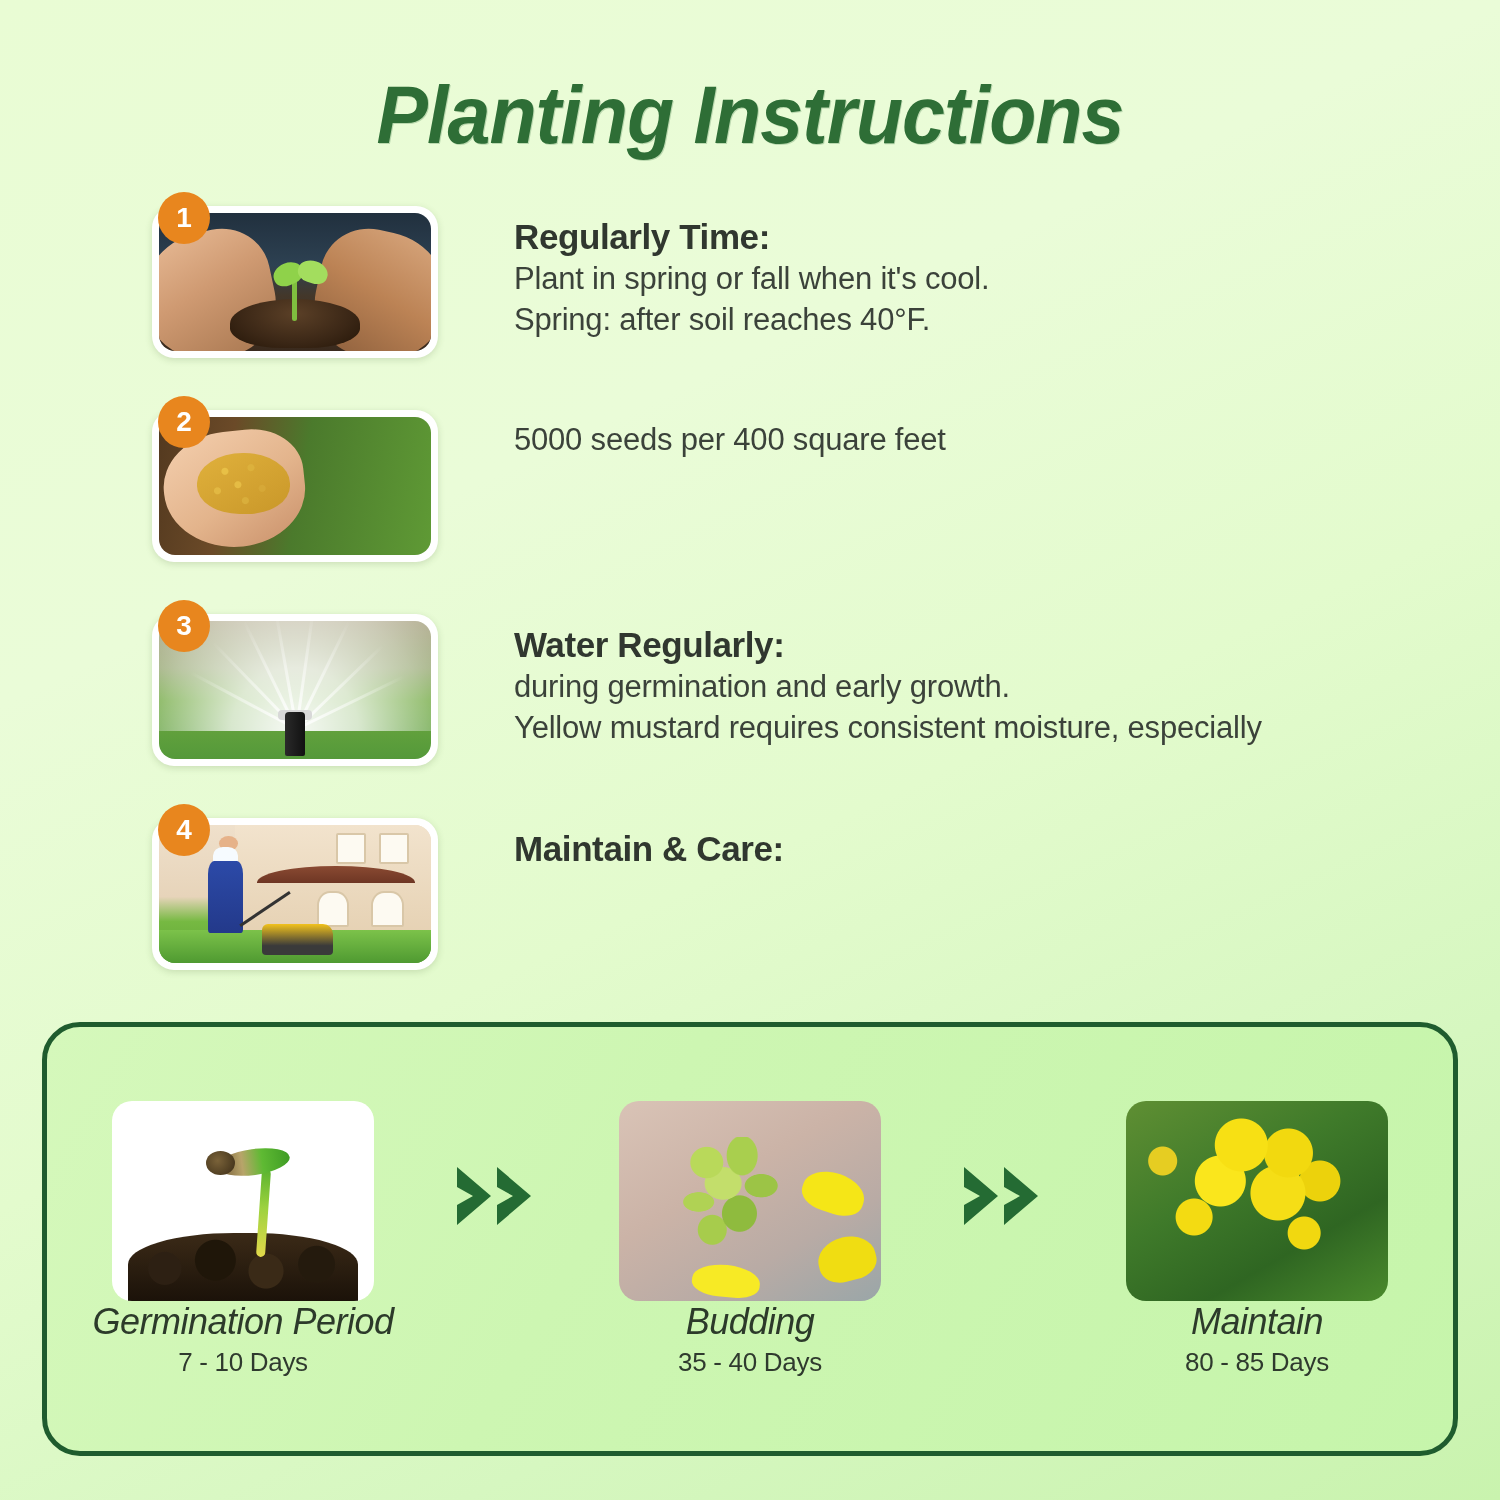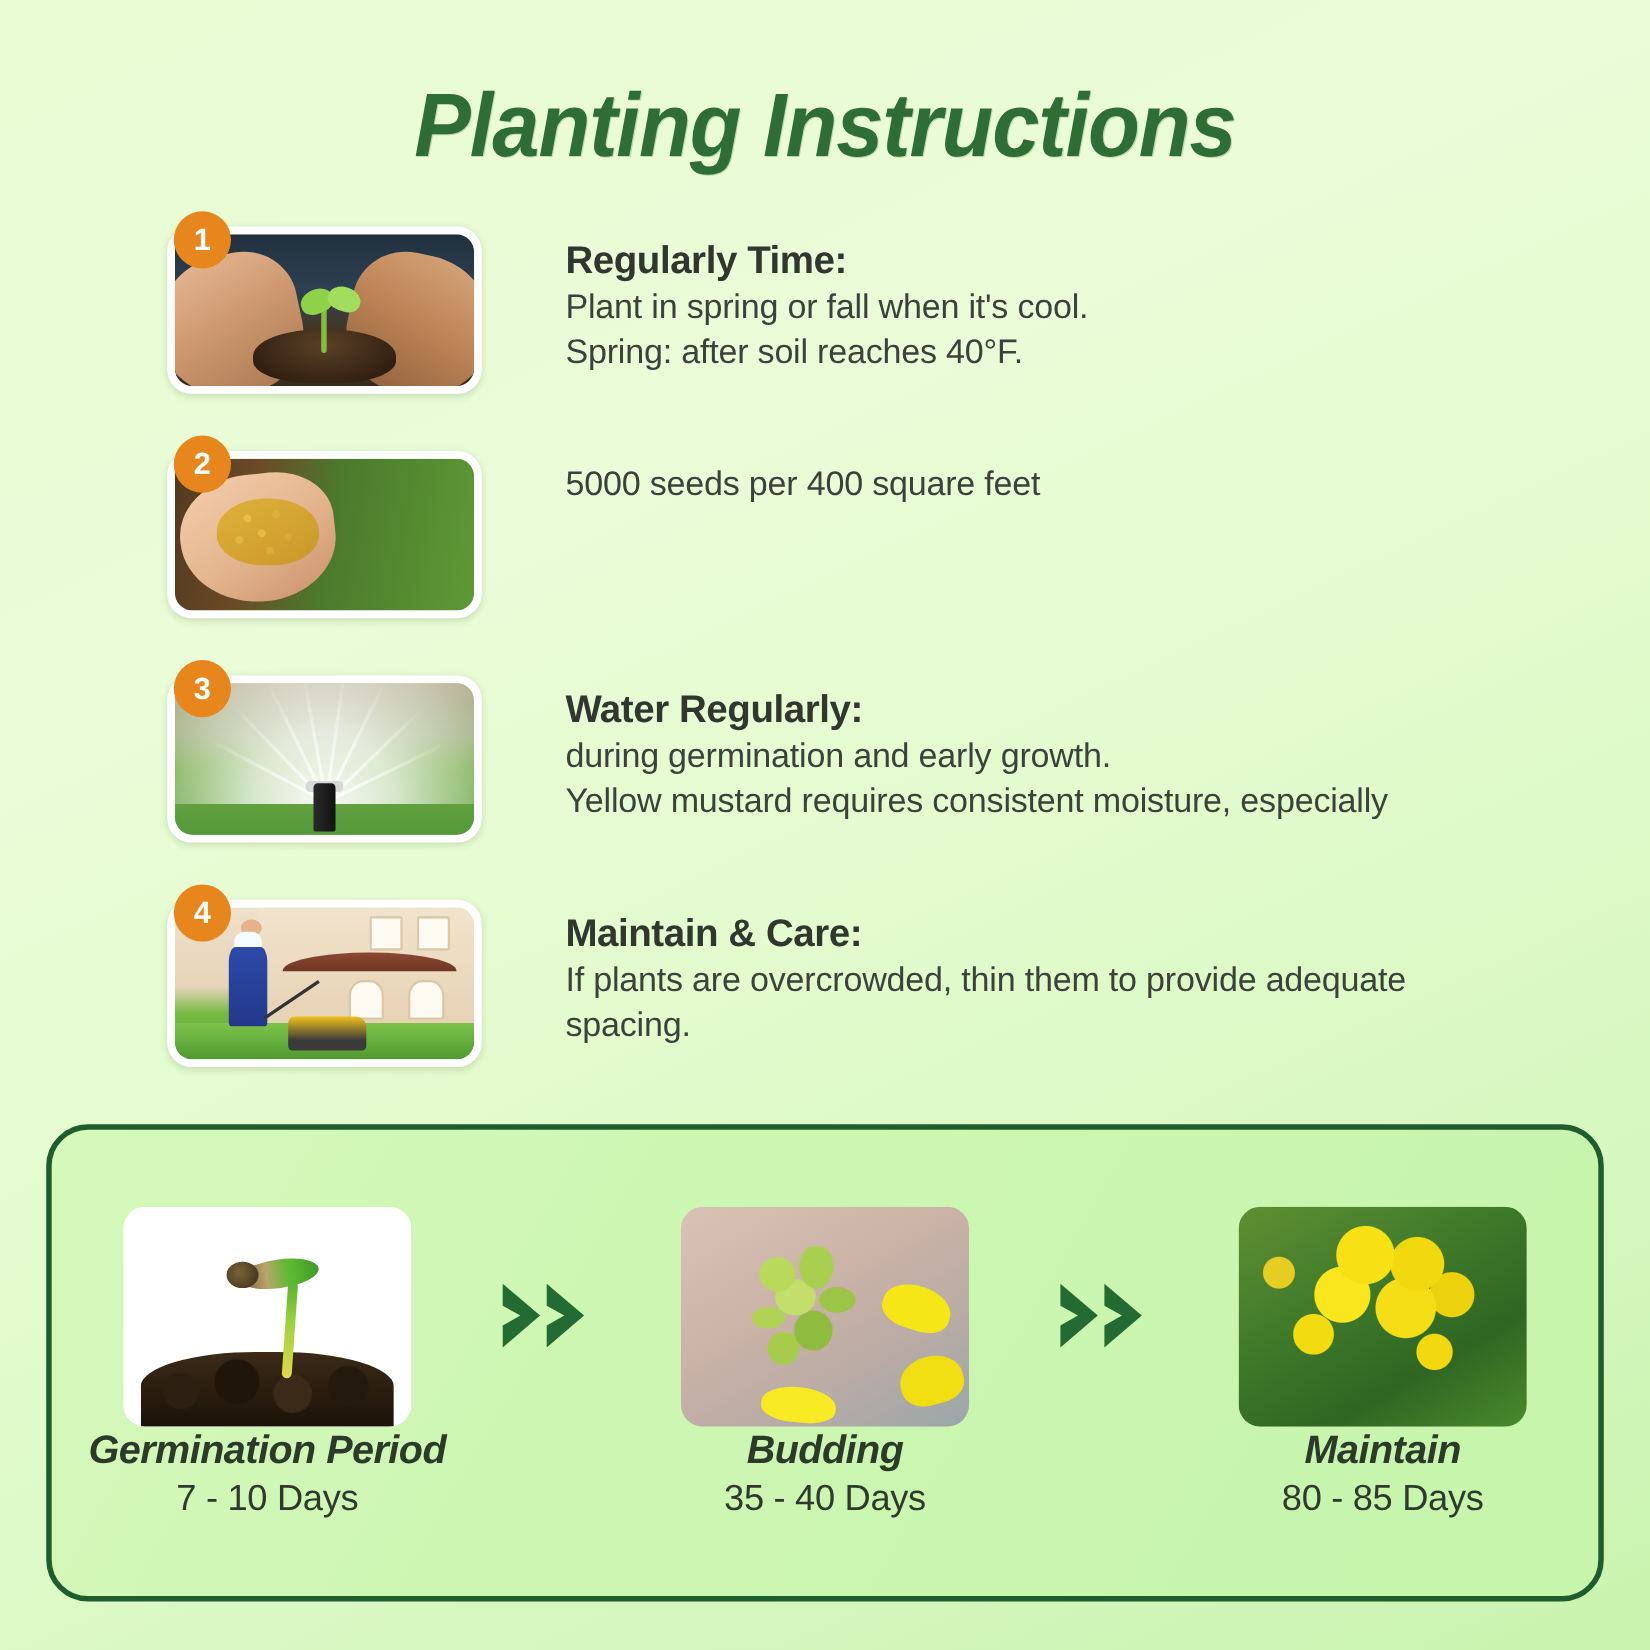--- a/index.html
+++ b/index.html
@@ -124,28 +124,28 @@
   }
   .stage-img {
     width: 262px;
     height: 200px;
     border-radius: 20px;
     overflow: hidden;
     position: relative;
   }
   .stage-name {
     font-size: 36px;
-    font-weight: bold;
+    font-weight: normal;
     font-style: italic;
     color: #2c3a2a;
     letter-spacing: -0.5px;
     white-space: nowrap;
   }
   .stage-days {
-    font-size: 33px;
+    font-size: 26px;
     color: #2f3a2e;
     margin-top: 4px;
     letter-spacing: -0.3px;
     white-space: nowrap;
   }
   .chev {
     flex: 0 0 110px;
     display: flex;
     justify-content: center;
     align-items: center;
@@ -453,24 +453,20 @@
             <div class="person-top"></div>
             <div class="overalls"></div>
             <div class="handle"></div>
             <div class="mower"></div>
           </div>
         </div>
       </div>
     </div>
     <div class="step-text">
       <div class="step-head">Maintain &amp; Care:</div>
-      <div class="step-body">
-        <span>If plants are overcrowded, thin them to provide adequate</span>
-        <span>spacing.</span>
-      </div>
     </div>
   </div>
 
 </div>
 
 <div class="stages-panel">
 
   <div class="stage">
     <div class="stage-img">
       <div class="art s1">

